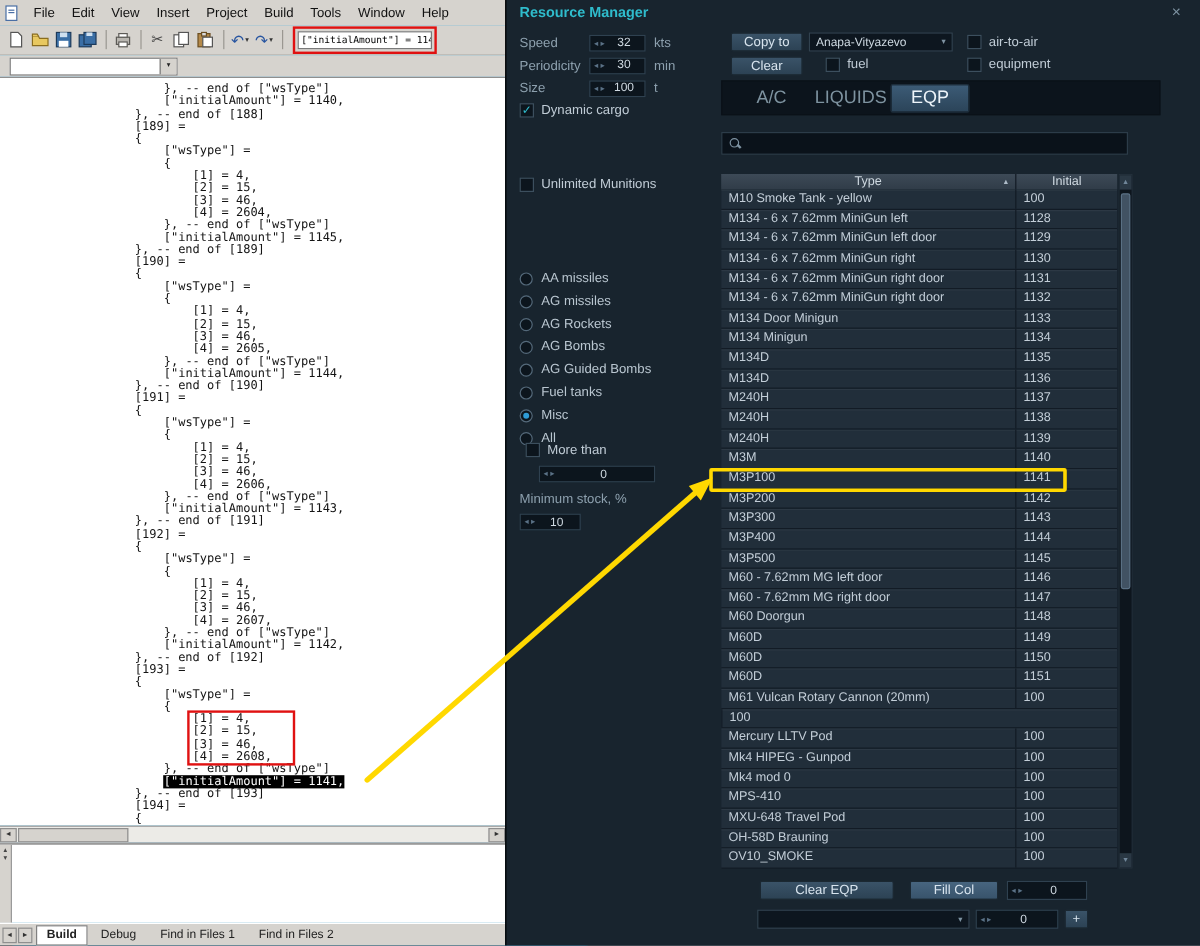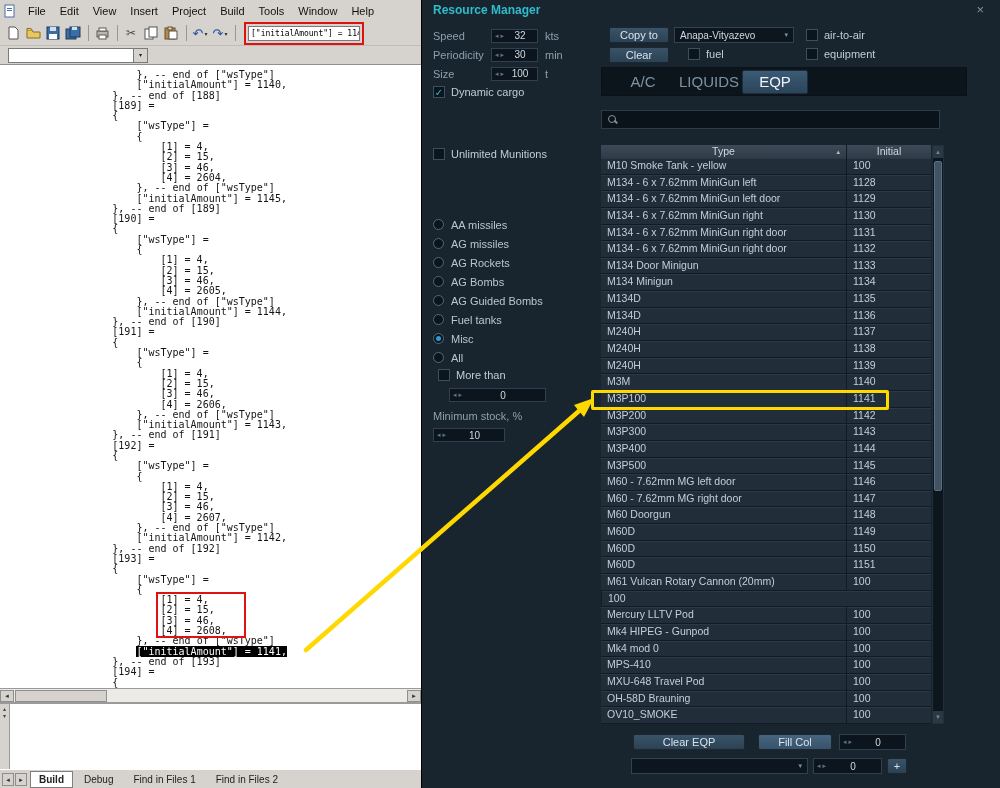--- a/index.html
+++ b/index.html
@@ -66,21 +66,21 @@
 
   .rm-tabstrip { position:absolute; left:179px; top:67px; width:366px; height:29px; background:#0c141c; display:flex; align-items:center; padding-left:8px; border:1px solid #0a1118; }
   .rm-tab { width:66px; height:24px; display:flex; align-items:center; justify-content:center; font-size:15px; color:#7e93a0; }
   .rm-tab.active { background:linear-gradient(#3c5b76,#2b4459); border:1px solid #1d2d3b; border-radius:2px; color:#eef5fa; }
 
   .rm-search { position:absolute; left:179px; top:110px; width:339px; height:19px; background:#0a121a; border:1px solid #2c3c49; display:flex; align-items:center; padding-left:6px; }
   .mag { width:9px; height:9px; position:relative; }
   .mag::before { content:""; position:absolute; left:0; top:0; width:6px; height:6px; border:1.5px solid #7e93a2; border-radius:50%; }
   .mag::after { content:""; position:absolute; left:6px; top:6px; width:4px; height:1.5px; background:#7e93a2; transform:rotate(45deg); }
 
-  .radio-row { display:flex; align-items:flex-start; gap:7px; height:19px; }
+  .radio-row { display:flex; align-items:flex-end; gap:7px; height:19px; }
   .radio { width:11px; height:11px; border:1px solid #54697a; border-radius:50%; background:#0c151d; position:relative; flex:0 0 11px; }
   .radio.on::after { content:""; position:absolute; left:2px; top:2px; width:5px; height:5px; border-radius:50%; background:#2e9bd6; }
   .radio-label { font-size:11px; color:#b9c6d0; }
 
   .rm-table-header { position:absolute; left:179px; top:145px; width:330px; height:13px; background:linear-gradient(#3d4a57,#303c48); display:flex; font-size:10.5px; color:#cfd9e1; }
   .hd-type { flex:0 0 245px; text-align:center; position:relative; line-height:13px; }
   .hd-type .sort-arrow { position:absolute; right:6px; top:0; font-size:7px; color:#aebcc8; line-height:13px; }
   .hd-initial { flex:1; text-align:center; line-height:13px; border-left:1px solid #121b25; }
   .rm-rows { position:absolute; left:179px; top:158px; width:330px; height:567px; overflow:hidden; }
   .rm-row { height:16.65px; display:flex; background:#212e3a; border-bottom:1px solid #121b25; box-shadow:inset 0 1px 0 rgba(255,255,255,0.05); }
@@ -393,21 +393,21 @@
     <div class="chk" style="position:absolute;left:16px;top:369px">
       <span class="cb"></span>
       <span>More than</span>
     </div>
     <div class="spin" style="position:absolute;left:27px;top:388px;width:97px">
       <span class="spin-arrows">◂ ▸</span>
       <span class="spin-val">0</span>
     </div>
 
     <div style="position:absolute;left:11px;top:410px;font-size:11px;color:#8da0ae">Minimum stock, %</div>
-    <div class="spin" style="position:absolute;left:11px;top:428px;width:72px">
+    <div class="spin" style="position:absolute;left:11px;top:428px;width:51px">
       <span class="spin-arrows">◂ ▸</span>
       <span class="spin-val">10</span>
     </div>
 
     <div class="rm-table-header">
       <div class="hd-type">
         <span>Type</span>
         <span class="sort-arrow">▴</span>
       </div>
       <div class="hd-initial">Initial</div>

